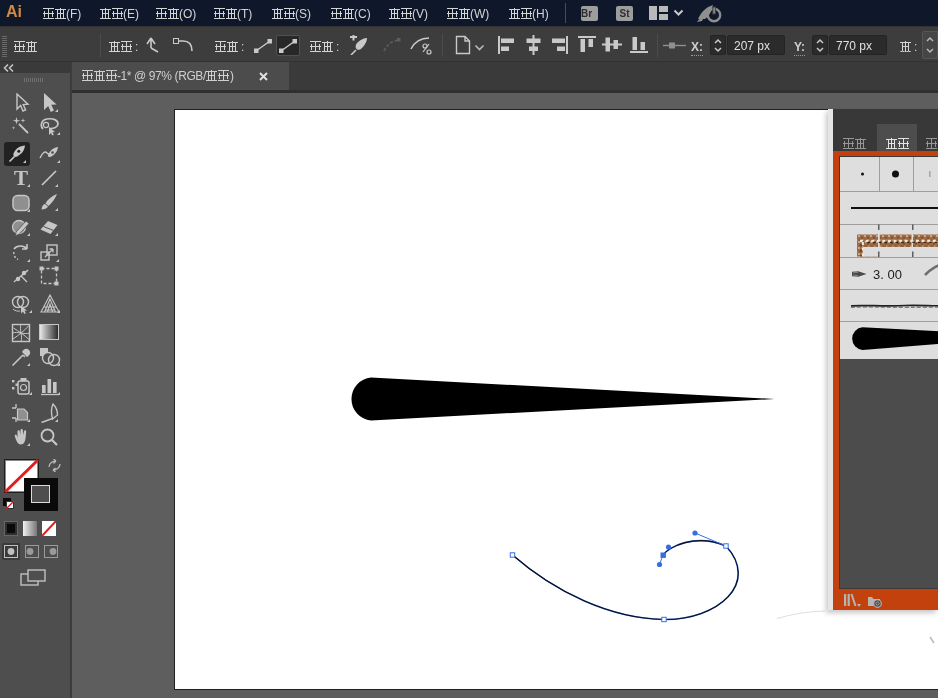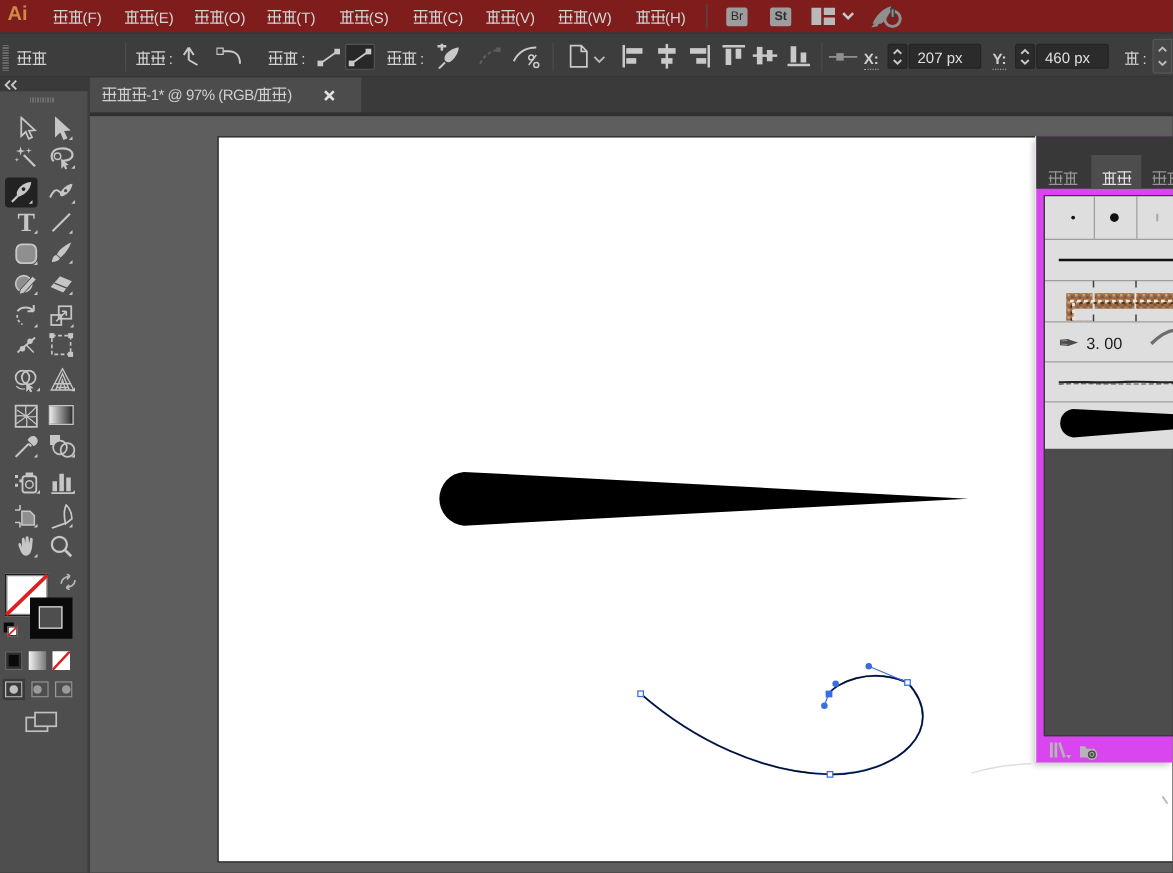--- a/index.html
+++ b/index.html
@@ -14,53 +14,53 @@
   linear-gradient(var(--c,#d4d4d4),var(--c,#d4d4d4)) 1px 3px/1px 6px no-repeat,
   linear-gradient(var(--c,#d4d4d4),var(--c,#d4d4d4)) 9px 3px/1px 6px no-repeat}
 .cj.b{background:
   linear-gradient(var(--c,#d4d4d4),var(--c,#d4d4d4)) 0px 1px/11px 1px no-repeat,
   linear-gradient(var(--c,#d4d4d4),var(--c,#d4d4d4)) 2px 5px/7px 1px no-repeat,
   linear-gradient(var(--c,#d4d4d4),var(--c,#d4d4d4)) 0px 10px/11px 1px no-repeat,
   linear-gradient(var(--c,#d4d4d4),var(--c,#d4d4d4)) 2px 2px/1px 8px no-repeat,
   linear-gradient(var(--c,#d4d4d4),var(--c,#d4d4d4)) 8px 2px/1px 8px no-repeat,
   linear-gradient(var(--c,#d4d4d4),var(--c,#d4d4d4)) 5px 0px/1px 11px no-repeat}
 
-#menubar{left:0;top:0;width:938px;height:26px;background:#7f1d1d}
+#menubar{left:0;top:0;width:938px;height:26px;background:#0f172a}
 .mi{position:absolute;top:7px;white-space:nowrap;font-size:12px;color:#d4d4d4}
 
 #ctrlbar{left:0;top:26px;width:938px;height:36px;background:#3d3d3d;border-top:1px solid #333;border-bottom:1px solid #323232}
 .vsep{position:absolute;width:1px;background:#4c4c4c}
 .fld{height:20px;background:#2b2b2b;border-radius:2px;color:#e0e0e0;font-size:12px;line-height:20px;padding-left:6px;border:1px solid #242424}
 .spin{width:16px;height:20px;background:#2b2b2b;border-radius:2px;border:1px solid #242424}
 .spin svg{display:block;margin:1px auto}
 
 #tools{left:0;top:73px;width:71px;height:625px;background:#4e4e4e;border-right:1px solid #3a3a3a}
 #toolhead{left:0;top:62px;width:71px;height:11px;background:#3a3a3a}
 
 #tabbar{left:72px;top:62px;width:866px;height:28px;background:#3a3a3a}
 #tab{position:absolute;left:0;top:0;width:217px;height:28px;background:#4c4c4c;color:#cfcfcf;font-size:12px}
 #tabstrip{left:72px;top:90px;width:866px;height:3px;background:#303030}
 
 #canvas{left:72px;top:93px;width:866px;height:605px;background:#5e5e5e}
 
-#bpanel{left:828px;top:109px;width:110px;height:501px;background:#d946ef;border-left:1px solid #e5e5e5;box-shadow:-2px 3px 5px rgba(0,0,0,.22)}
+#bpanel{left:828px;top:109px;width:110px;height:501px;background:#c2410c;border-left:5px solid #e5e5e5;box-shadow:-2px 3px 5px rgba(0,0,0,.22)}
 </style></head><body>
 <div class="abs" id="menubar">
  <div class="abs" style="left:6px;top:3px;font-size:16px;font-weight:bold;color:#d08a45;letter-spacing:0">Ai</div>
  <div class="mi" style="left:42px"><i class="cj"></i><i class="cj b"></i>(F)</div>
  <div class="mi" style="left:99px"><i class="cj b"></i><i class="cj"></i>(E)</div>
  <div class="mi" style="left:155px"><i class="cj"></i><i class="cj b"></i>(O)</div>
  <div class="mi" style="left:213px"><i class="cj"></i><i class="cj b"></i>(T)</div>
  <div class="mi" style="left:271px"><i class="cj b"></i><i class="cj"></i>(S)</div>
  <div class="mi" style="left:330px"><i class="cj"></i><i class="cj b"></i>(C)</div>
  <div class="mi" style="left:388px"><i class="cj b"></i><i class="cj"></i>(V)</div>
  <div class="mi" style="left:446px"><i class="cj"></i><i class="cj b"></i>(W)</div>
  <div class="mi" style="left:508px"><i class="cj b"></i><i class="cj"></i>(H)</div>
  <div class="abs" style="left:565px;top:3px;width:1px;height:20px;background:#4c4c4c"></div>
- <div class="abs" style="left:581px;top:6px;width:17px;height:15px;background:#9d9d9d;border-radius:2px;color:#2d2d2d;font-size:10px;font-weight:normal;text-align:center;line-height:15px">Br</div>
+ <div class="abs" style="left:581px;top:6px;width:17px;height:15px;background:#9d9d9d;border-radius:2px;color:#2d2d2d;font-size:10px;font-weight:bold;line-height:15px">Br</div>
  <div class="abs" style="left:616px;top:6px;width:17px;height:15px;background:#9d9d9d;border-radius:2px;color:#2d2d2d;font-size:10px;font-weight:bold;text-align:center;line-height:15px">St</div>
  <svg class="abs" style="left:649px;top:6px" width="19" height="14" viewBox="0 0 19 14">
    <rect x="0" y="0" width="8" height="14" fill="#b9b9b9"></rect>
       <rect x="10" y="0" width="9" height="6" fill="#b9b9b9"></rect>
       <rect x="10" y="8" width="9" height="6" fill="#b9b9b9"></rect>
  </svg>
  <svg class="abs" style="left:673px;top:9px" width="11" height="8" viewBox="0 0 11 8">
       <path d="M1.5 1.5 L5.5 5.5 L9.5 1.5" stroke="#c9c9c9" stroke-width="2" fill="none"></path>
     </svg>
  <svg class="abs" style="left:696px;top:4px" width="28" height="19" viewBox="0 0 28 19">
@@ -164,21 +164,21 @@
       </svg>
     </div>
  <div class="abs fld" style="left:727px;top:8px;width:58px">207 px</div>
  <div class="abs" style="left:794px;top:13px;font-size:12px;font-weight:bold;color:#cfcfcf;border-bottom:1px dotted #9a9a9a;padding-bottom:1px">Y:</div>
  <div class="abs spin" style="left:812px;top:8px">
       <svg width="12" height="17" viewBox="0 0 12 17">
         <path d="M3 6 L6 3 L9 6" stroke="#c9c9c9" stroke-width="1.5" fill="none"></path>
         <path d="M3 11 L6 14 L9 11" stroke="#c9c9c9" stroke-width="1.5" fill="none"></path>
       </svg>
     </div>
- <div class="abs fld" style="left:829px;top:8px;width:58px">460 px</div>
+ <div class="abs fld" style="left:829px;top:8px;width:58px">770 px</div>
  <div class="abs mi" style="left:899px;top:13px"><i class="cj b" style="border-bottom:1px dotted #9a9a9a;padding-bottom:2px"></i><span style="margin-left:3px">:</span></div>
  <div class="abs" style="left:922px;top:4px;width:16px;height:28px;background:#464646;border:1px solid #565656;border-radius:2px 0 0 2px">
    <svg width="14" height="26" viewBox="0 0 14 26">
         <path d="M4 9 L7 6 L10 9" stroke="#b9b9b9" stroke-width="1.5" fill="none"></path>
         <path d="M4 17 L7 20 L10 17" stroke="#b9b9b9" stroke-width="1.5" fill="none"></path>
       </svg>
  </div>
 </div>
 <div class="abs" id="toolhead">
     <svg class="abs" style="left:3px;top:2px" width="12" height="8" viewBox="0 0 12 8">

